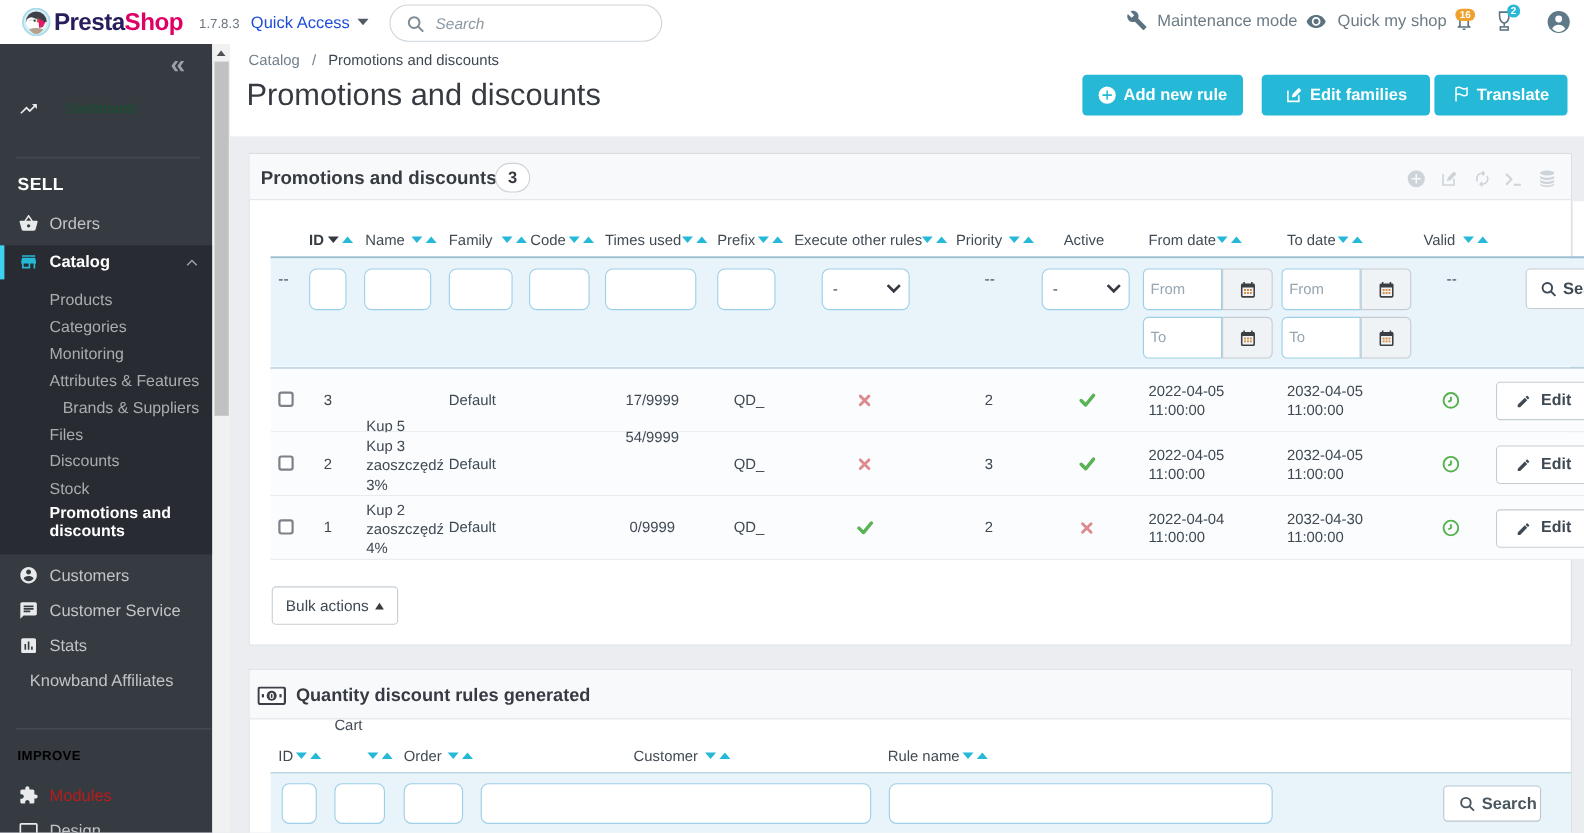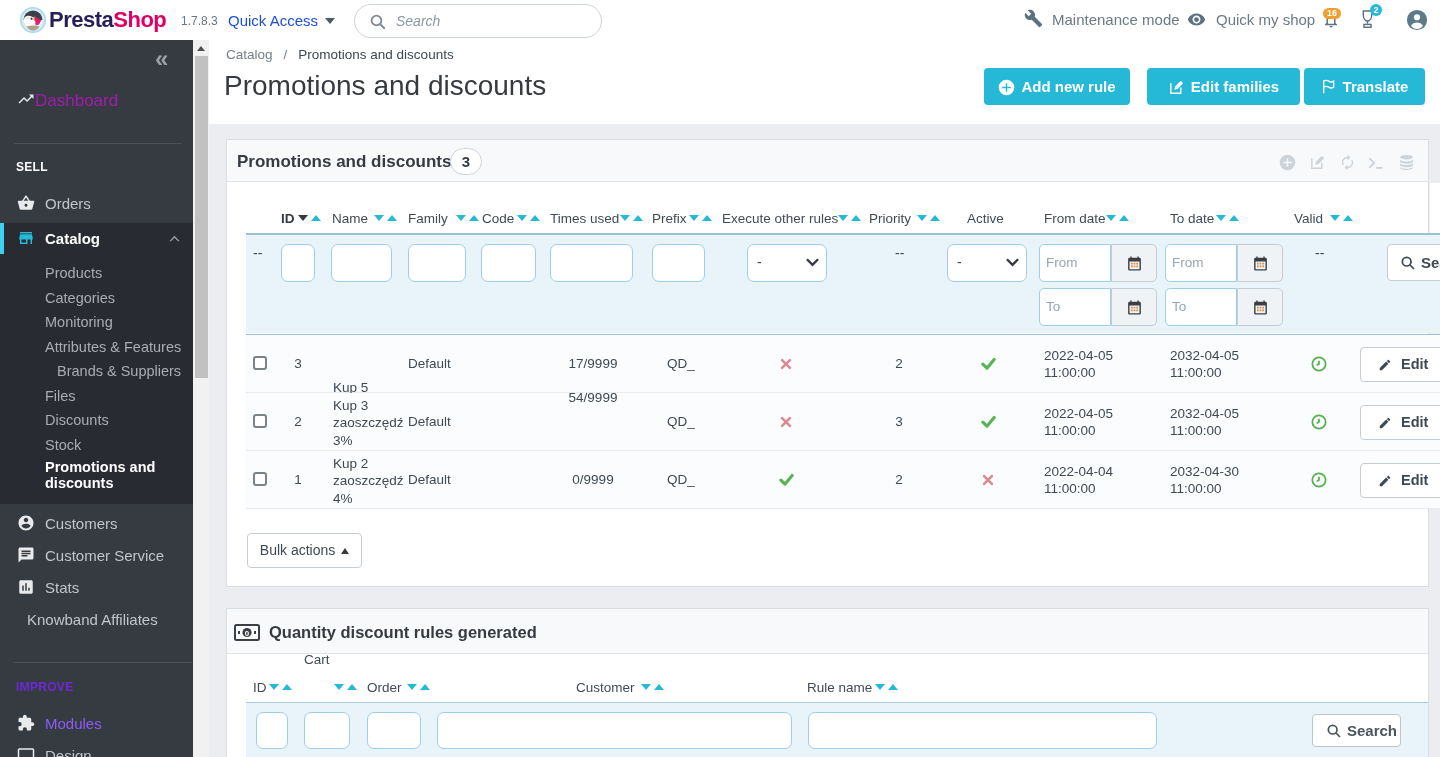--- a/index.html
+++ b/index.html
@@ -58,23 +58,23 @@
 <svg class="abs" style="left:1406px;top:8.5px;" width="22" height="22" viewBox="0 0 24 24">
     <circle cx="12" cy="12" r="11" fill="#5e7a88"></circle>
     <circle cx="12" cy="9" r="3.4" fill="#fff"></circle>
     <path d="M5.5 18.6c1.2-2.7 3.8-3.9 6.5-3.9s5.3 1.2 6.5 3.9c-1.7 2-4 3.2-6.5 3.2s-4.8-1.2-6.5-3.2z" fill="#fff"></path>
   </svg>
 <div class="abs" style="left:0;top:40px;width:193px;height:717px;background:#363a41;"></div>
 <div class="abs" style="left:155px;top:45px;font-size:24px;font-weight:bold;color:#9aa1a7;letter-spacing:-2px;">«</div>
 <svg class="abs" style="left:17px;top:90px;" width="18" height="18" viewBox="0 0 24 24" fill="#e9eaeb">
     <path d="M16 6l2.29 2.29-4.88 4.88-4-4L2 16.59 3.41 18l6-6 4 4 6.3-6.29L22 12V6z"></path>
   </svg>
-<div class="abs" style="left:35px;top:91px;font-size:17px;color:#a21caf;">Dashboard</div>
+<div class="abs" style="left:60px;top:91px;font-size:13px;color:#14532d;">Dashboard</div>
 <div class="abs" style="left:14px;top:143px;width:168px;height:1px;background:#4b4f56;"></div>
-<div class="abs" style="left:16px;top:160px;font-size:12px;font-weight:bold;color:#fff;letter-spacing:0.3px;">SELL</div>
+<div class="abs" style="left:16px;top:160px;font-size:16px;font-weight:bold;color:#fff;letter-spacing:0.3px;">SELL</div>
 <svg class="abs" style="left:17px;top:194px;" width="18" height="18" viewBox="0 0 24 24" fill="#e9eaeb">
     <path d="M17.21 9l-4.38-6.56c-.19-.28-.51-.42-.83-.42-.32 0-.64.14-.83.43L6.79 9H2c-.55 0-1 .45-1 1 0 .09.01.18.04.27l2.54 9.27c.23.84 1 1.46 1.92 1.46h13c.92 0 1.69-.62 1.93-1.46l2.54-9.27L23 10c0-.55-.45-1-1-1h-4.79zM9 9l3-4.4L15 9H9zm3 8c-1.1 0-2-.9-2-2s.9-2 2-2 2 .9 2 2-.9 2-2 2z"></path>
   </svg>
 <div class="abs" style="left:45px;top:195px;font-size:15px;color:#c2c5c8;">Orders</div>
 <div class="abs" style="left:0;top:223px;width:193px;height:281px;background:#282b31;"></div>
 <div class="abs" style="left:0;top:223px;width:4px;height:31px;background:#3ed2f0;"></div>
 <svg class="abs" style="left:17px;top:229px;" width="18" height="18" viewBox="0 0 24 24" fill="#25b9d7">
     <path d="M20 4H4v2h16V4zm1 10v-2l-1-5H4l-1 5v2h1v6h10v-6h4v6h2v-6h1zm-9 4H6v-4h6v4z"></path>
   </svg>
 <div class="abs" style="left:45px;top:230px;font-size:15px;font-weight:bold;color:#fff;">Catalog</div>
@@ -97,25 +97,25 @@
 <svg class="abs" style="left:17px;top:546px;" width="18" height="18" viewBox="0 0 24 24" fill="#e9eaeb">
     <path d="M20 2H4c-1.1 0-1.99.9-1.99 2L2 22l4-4h14c1.1 0 2-.9 2-2V4c0-1.1-.9-2-2-2zM6 9h12v2H6V9zm8 5H6v-2h8v2zm4-6H6V6h12v2z"></path>
   </svg>
 <div class="abs" style="left:45px;top:547px;font-size:15px;color:#c2c5c8;">Customer Service</div>
 <svg class="abs" style="left:17px;top:578px;" width="18" height="18" viewBox="0 0 24 24" fill="#e9eaeb">
     <path d="M19 3H5c-1.1 0-2 .9-2 2v14c0 1.1.9 2 2 2h14c1.1 0 2-.9 2-2V5c0-1.1-.9-2-2-2zM9 17H7v-7h2v7zm4 0h-2V7h2v10zm4 0h-2v-4h2v4z"></path>
   </svg>
 <div class="abs" style="left:45px;top:579px;font-size:15px;color:#c2c5c8;">Stats</div>
 <div class="abs" style="left:27px;top:611px;font-size:15px;color:#c2c5c8;">Knowband Affiliates</div>
 <div class="abs" style="left:14px;top:662px;width:178px;height:1px;background:#4b4f56;"></div>
-<div class="abs" style="left:16px;top:680px;font-size:12px;font-weight:bold;color:#6d28d9;letter-spacing:0.3px;">IMPROVE</div>
+<div class="abs" style="left:16px;top:680px;font-size:12px;font-weight:bold;color:#000000;letter-spacing:0.3px;">IMPROVE</div>
 <svg class="abs" style="left:17px;top:714px;" width="18" height="18" viewBox="0 0 24 24" fill="#e9eaeb">
     <path d="M20.5 11H19V7c0-1.1-.9-2-2-2h-4V3.5C13 2.12 11.88 1 10.5 1S8 2.12 8 3.5V5H4c-1.1 0-1.99.9-1.99 2v3.8H3.5c1.49 0 2.7 1.21 2.7 2.7s-1.21 2.7-2.7 2.7H2V20c0 1.1.9 2 2 2h3.8v-1.5c0-1.49 1.21-2.7 2.7-2.7 1.49 0 2.7 1.21 2.7 2.7V22H17c1.1 0 2-.9 2-2v-4h1.5c1.38 0 2.5-1.12 2.5-2.5S21.88 11 20.5 11z"></path>
   </svg>
-<div class="abs" style="left:45px;top:715px;font-size:15px;color:#8b5cf6;">Modules</div>
+<div class="abs" style="left:45px;top:715px;font-size:15px;color:#b91c1c;">Modules</div>
 <svg class="abs" style="left:17px;top:746px;" width="18" height="18" viewBox="0 0 24 24" fill="none" stroke="#e9eaeb" stroke-width="2">
     <rect x="2" y="4" width="20" height="14" rx="1"></rect>
   </svg>
 <div class="abs" style="left:45px;top:747px;font-size:15px;color:#c2c5c8;">Design</div>
 <div class="abs" style="left:193px;top:40px;width:16px;height:717px;background:#f1f1f1;"></div>
 <div class="abs" style="left:193px;top:40px;width:16px;height:16px;background:#f1f1f1;"></div>
 <div class="abs" style="left:197px;top:46px;width:0;height:0;border-left:4px solid transparent;border-right:4px solid transparent;border-bottom:5px solid #505050;"></div>
 <div class="abs" style="left:194.5px;top:56px;width:13px;height:322px;background:#c1c1c1;"></div>
 <div class="abs" style="left:209px;top:40px;width:1231px;height:84px;background:#fff;"></div>
 <div class="abs" style="left:226px;top:46.5px;font-size:13.5px;color:#72808c;">Catalog<span style="margin:0 11px;">/</span><span style="color:#3d4852;">Promotions and discounts</span></div>

